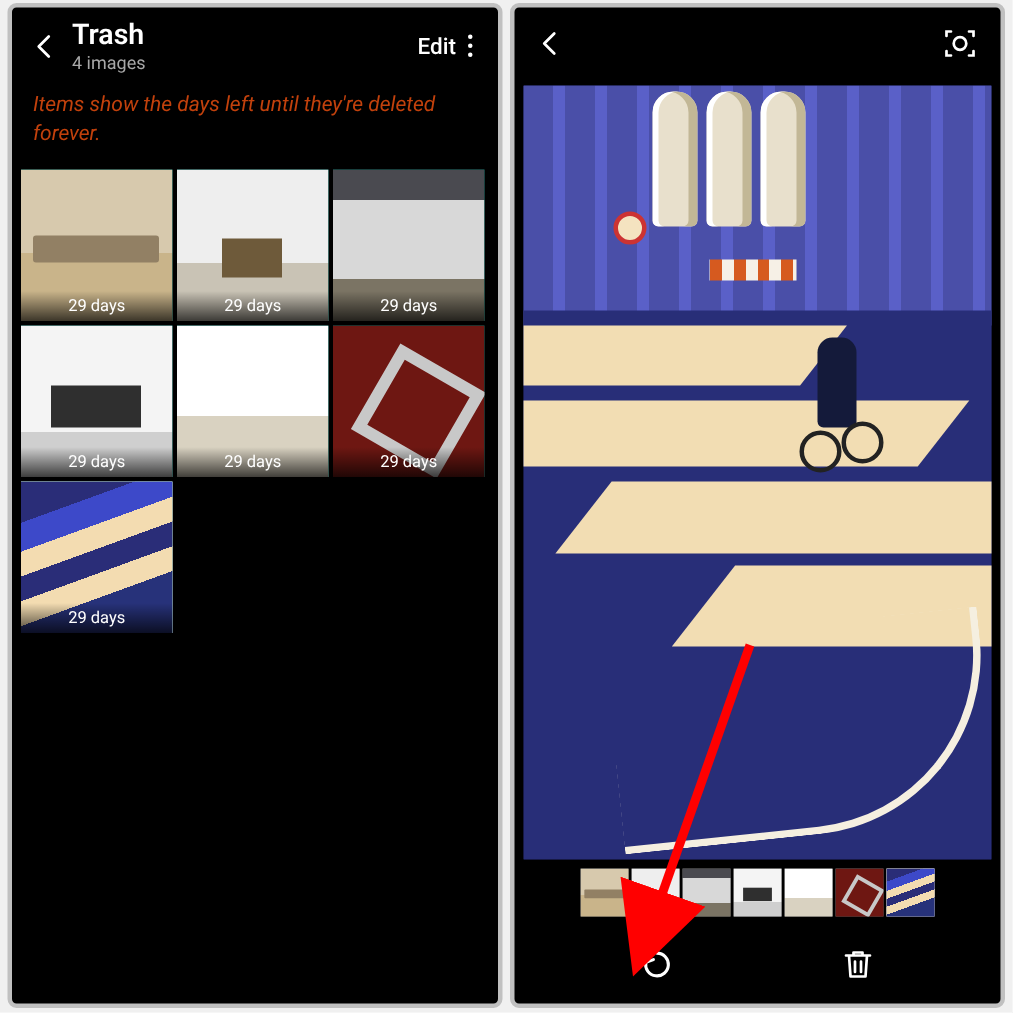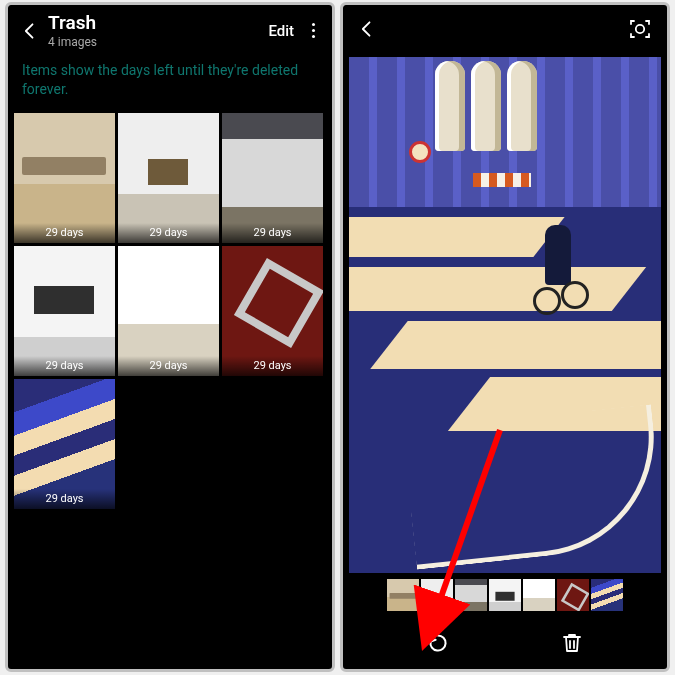--- a/index.html
+++ b/index.html
@@ -7,26 +7,26 @@
   .stage{width:675px;height:675px;position:relative;background:#f0f0f0;}
   .phone{position:absolute;top:2px;width:330px;height:670px;background:#000;border:3px solid #c0c0c0;border-radius:6px;overflow:hidden;color:#fff;}
   .phone.left{left:5px;}
   .phone.right{left:340px;}
   
   .hdr{display:flex;align-items:center;padding:8px 10px 6px 8px;}
   .back{width:28px;height:28px;display:flex;align-items:center;justify-content:center;cursor:pointer;}
   .titlewrap{flex:1;margin-left:4px;}
   .title{font-size:19px;font-weight:600;line-height:1.1;}
   .subtitle{font-size:12px;color:#a8a8a8;margin-top:1px;}
-  .edit{font-size:15px;font-weight:500;margin-right:10px;cursor:pointer;}
+  .edit{font-size:15px;font-weight:500;cursor:pointer;}
   .dots{width:18px;height:28px;display:flex;flex-direction:column;align-items:center;justify-content:center;gap:3px;cursor:pointer;}
   .dots span{width:3px;height:3px;border-radius:50%;background:#fff;}
-  .info{font-size:14px;line-height:1.35;padding:6px 14px 14px 14px;color:#0f766e;}
+  .info{font-size:14px;line-height:1.35;padding:6px 14px 14px 14px;color:#c2410c;font-style:italic;}
   .grid{display:flex;flex-wrap:wrap;gap:3px;padding:0 6px;}
-  .thumb{width:101px;height:130px;position:relative;background:#0f766e;overflow:hidden;}
+  .thumb{width:101px;height:101px;position:relative;background:#0f766e;overflow:hidden;}
   .thumb .badge{position:absolute;left:0;right:0;bottom:0;text-align:center;font-size:11px;color:#fff;padding:3px 0 4px;background:linear-gradient(to top,rgba(0,0,0,.7),rgba(0,0,0,0));}
   .thumb.sel{outline:2px solid #fff;outline-offset:-2px;}
   
   .room{position:absolute;inset:0;}
   .r1{background:linear-gradient(#d7c9ad 55%,#c9b48a 55%);}
   .r1::after{content:"";position:absolute;left:8px;top:44px;width:84px;height:18px;background:#928064;border-radius:2px;}
   .r2{background:linear-gradient(#eeeeee 62%,#c9c3b5 62%);}
   .r2::after{content:"";position:absolute;left:30px;top:46px;width:40px;height:26px;background:#6e5a3a;}
   .r3{background:linear-gradient(#4a4a50 20%,#d8d8d8 20% 72%,#7b7464 72%);}
   .r4{background:linear-gradient(#f4f4f4 70%,#cfcfcf 70%);}

